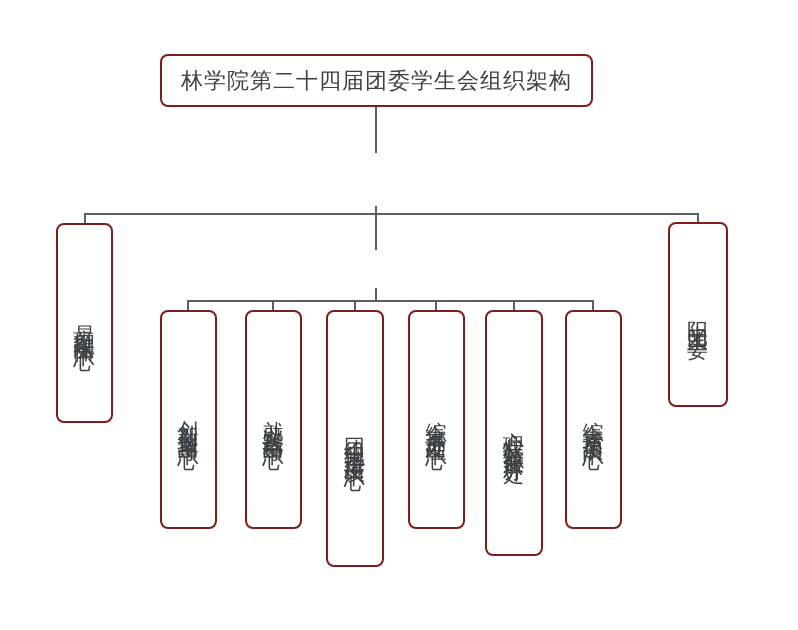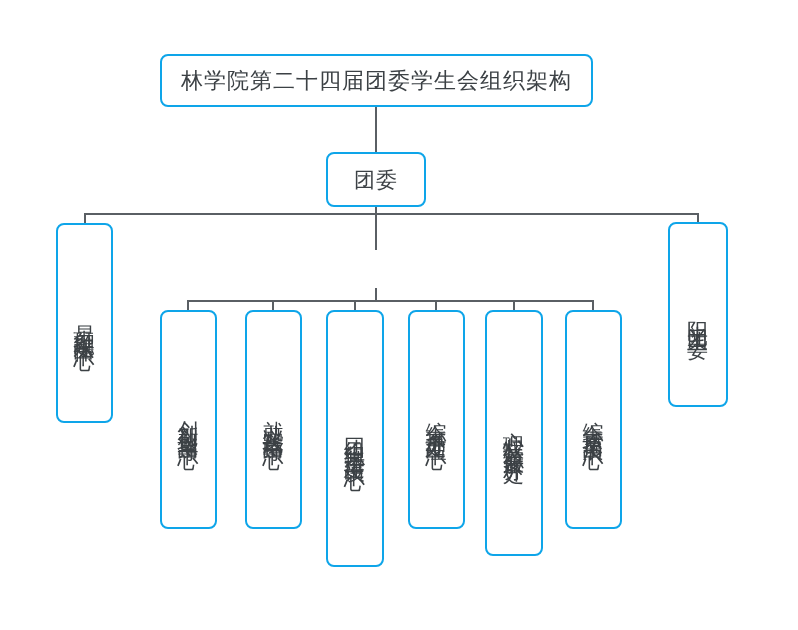--- a/index.html
+++ b/index.html
@@ -9,21 +9,21 @@
     font-family: "Liberation Sans", sans-serif;
     overflow: hidden;
   }
   .canvas {
     position: relative;
     width: 798px; height: 630px;
     background: #ffffff;
   }
   .node {
     position: absolute;
-    border: 2px solid #0ea5e9;
+    border: 2px solid #7f1d1d;
     border-radius: 8px;
     background: #ffffff;
     color: #3c4145;
     display: flex;
     align-items: center;
     justify-content: center;
     font-size: 21px;
     z-index: 2;
   }
   .node.h-text { letter-spacing: 1px; white-space: nowrap; }
@@ -58,23 +58,20 @@
   <div class="line" style="left:272px; top:300px; width:2px; height:11px;"></div>
   <div class="line" style="left:354px; top:300px; width:2px; height:11px;"></div>
   <div class="line" style="left:435px; top:300px; width:2px; height:11px;"></div>
   <div class="line" style="left:513px; top:300px; width:2px; height:11px;"></div>
   <div class="line" style="left:592px; top:300px; width:2px; height:11px;"></div>
 
   <div class="node h-text title-node" style="left:160px; top:54px; width:433px; height:53px;">
     <span>林学院第二十四届团委学生会组织架构</span>
   </div>
 
-  <div class="node h-text" style="left:326px; top:152px; width:100px; height:55px;">
-    <span>团委</span>
-  </div>
 
   <div class="node" style="left:56px; top:223px; width:57px; height:200px;">
     <span class="vtext">易班融媒体中心</span>
   </div>
 
 
   <div class="node" style="left:668px; top:222px; width:60px; height:185px;">
     <span class="vtext">阳光团工委</span>
   </div>
 

